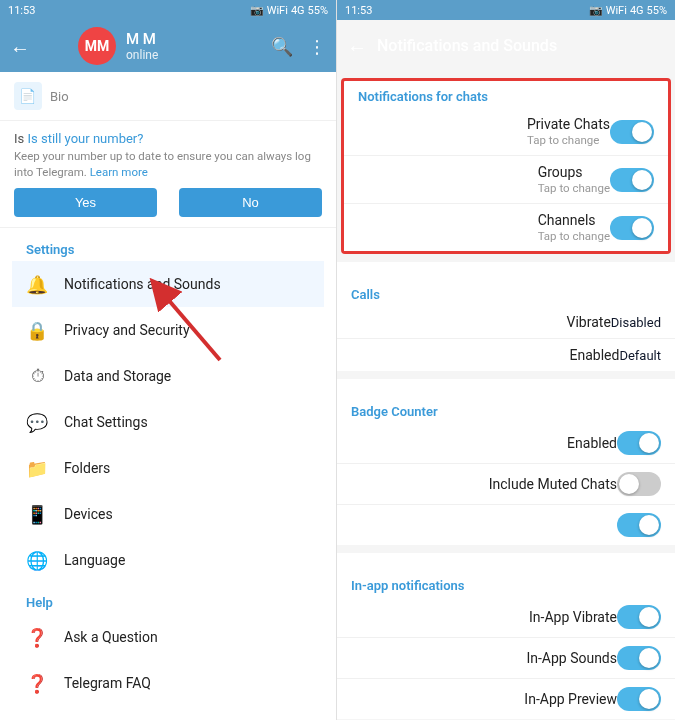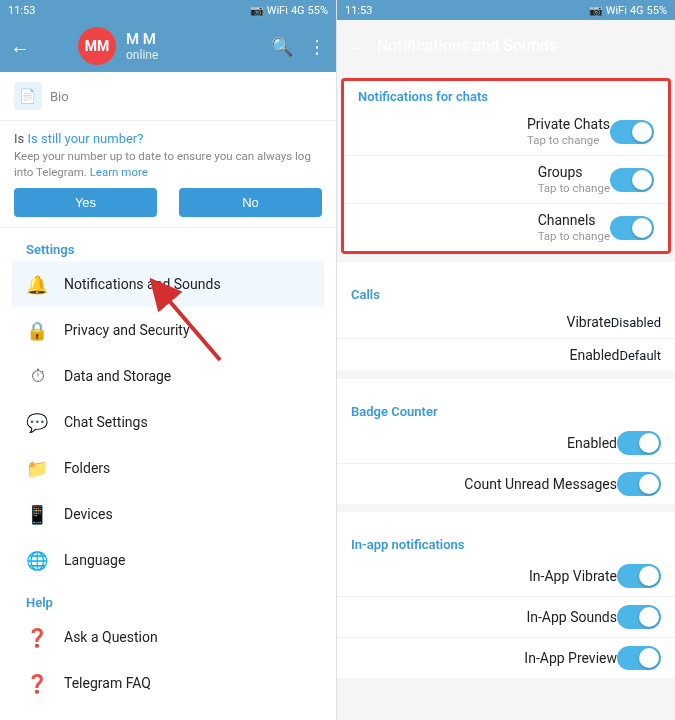--- a/index.html
+++ b/index.html
@@ -498,22 +498,27 @@
       <div class="setting-row">
         <div class="setting-row-text">
           <div class="label">Enabled</div>
         </div>
         <div class="toggle on">
           <div class="toggle-knob"></div>
         </div>
       </div>
       <div class="setting-row">
         <div class="setting-row-text">
-          <div class="label">Count Unread Messages</div>
-        </div>
+          <div class="label">Include Muted Chats</div>
+        </div>
+        <div class="toggle off">
+          <div class="toggle-knob"></div>
+        </div>
+      </div>
+      <div class="setting-row">
         <div class="toggle on">
           <div class="toggle-knob"></div>
         </div>
       </div>
     </div>
 
     <div class="section-card">
       <div class="section-title">In-app notifications</div>
       <div class="setting-row">
         <div class="setting-row-text">

